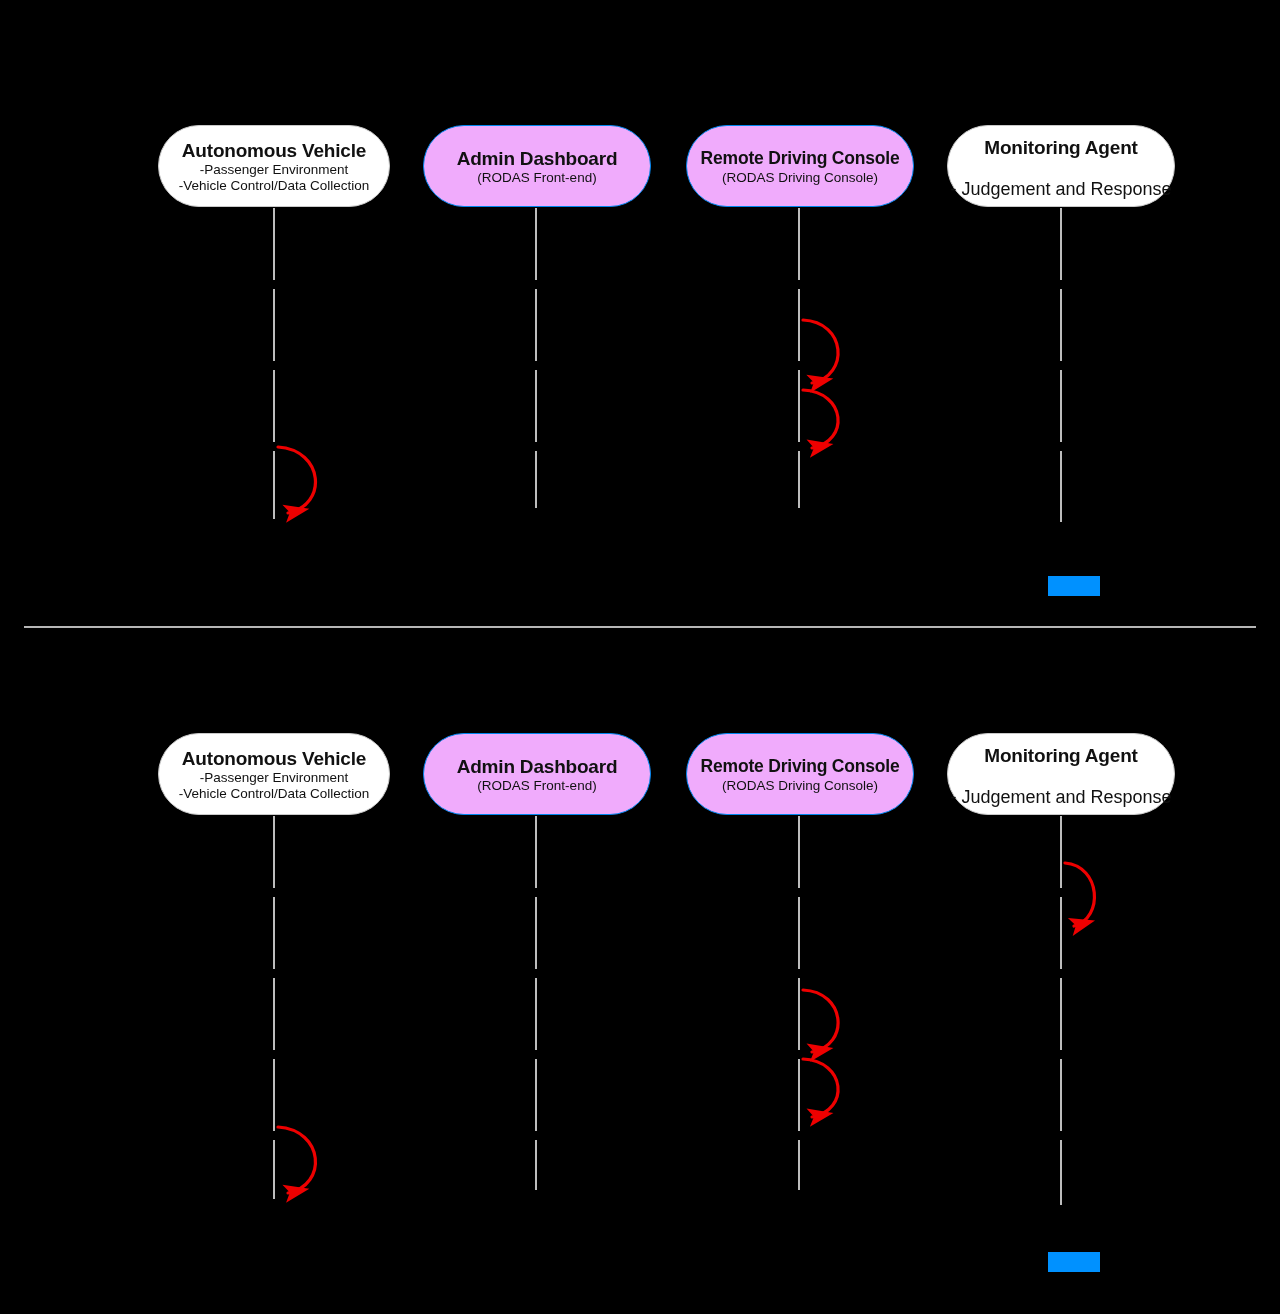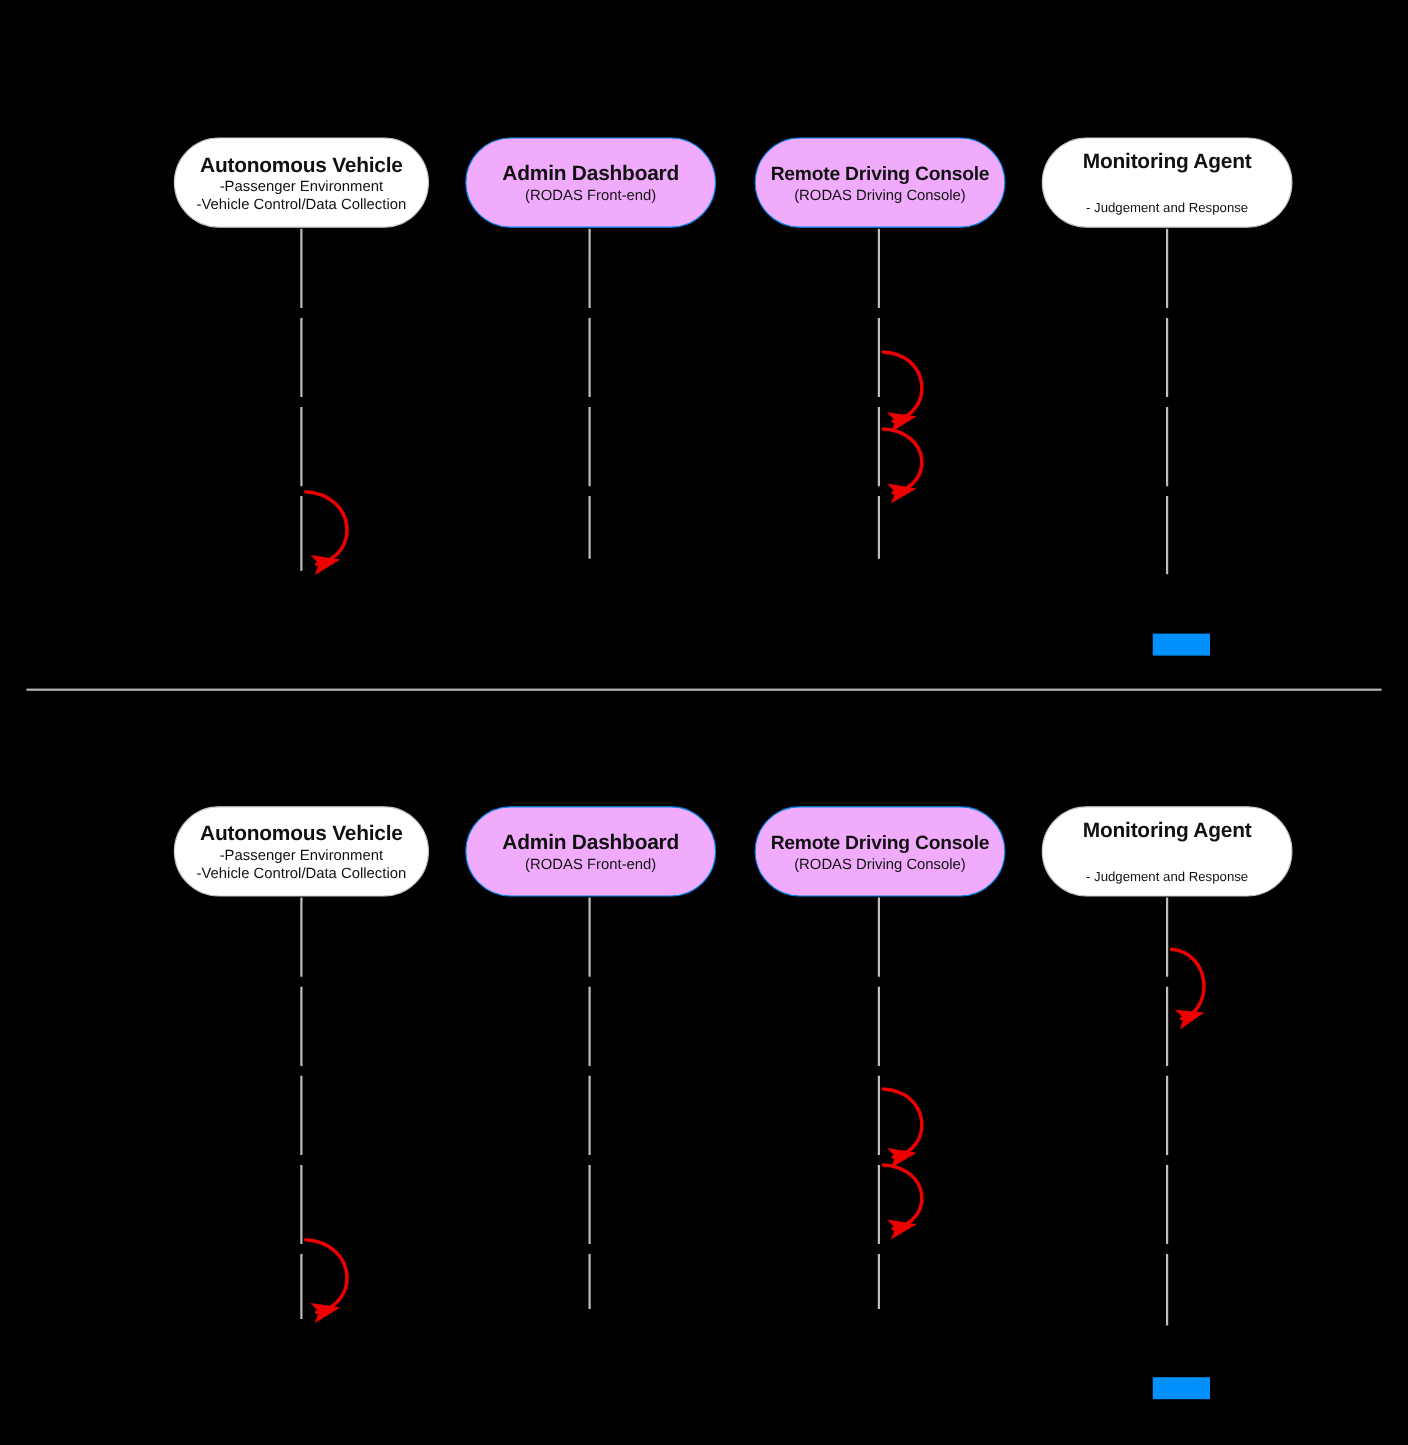--- a/index.html
+++ b/index.html
@@ -59,21 +59,21 @@
     letter-spacing: -0.2px;
     white-space: nowrap;
   }
   .pill .subtitle {
     font-size: 13.5px;
     line-height: 16px;
     color: #111111;
     white-space: nowrap;
   }
   .pill .subtitle.small {
-    font-size: 12px;
+    font-size: 18px;
     line-height: 15px;
     margin-top: 23px;
   }
   
   .blue-bar {
     position: absolute;
     background: #0091ff;
   }
   .divider {
     position: absolute;

